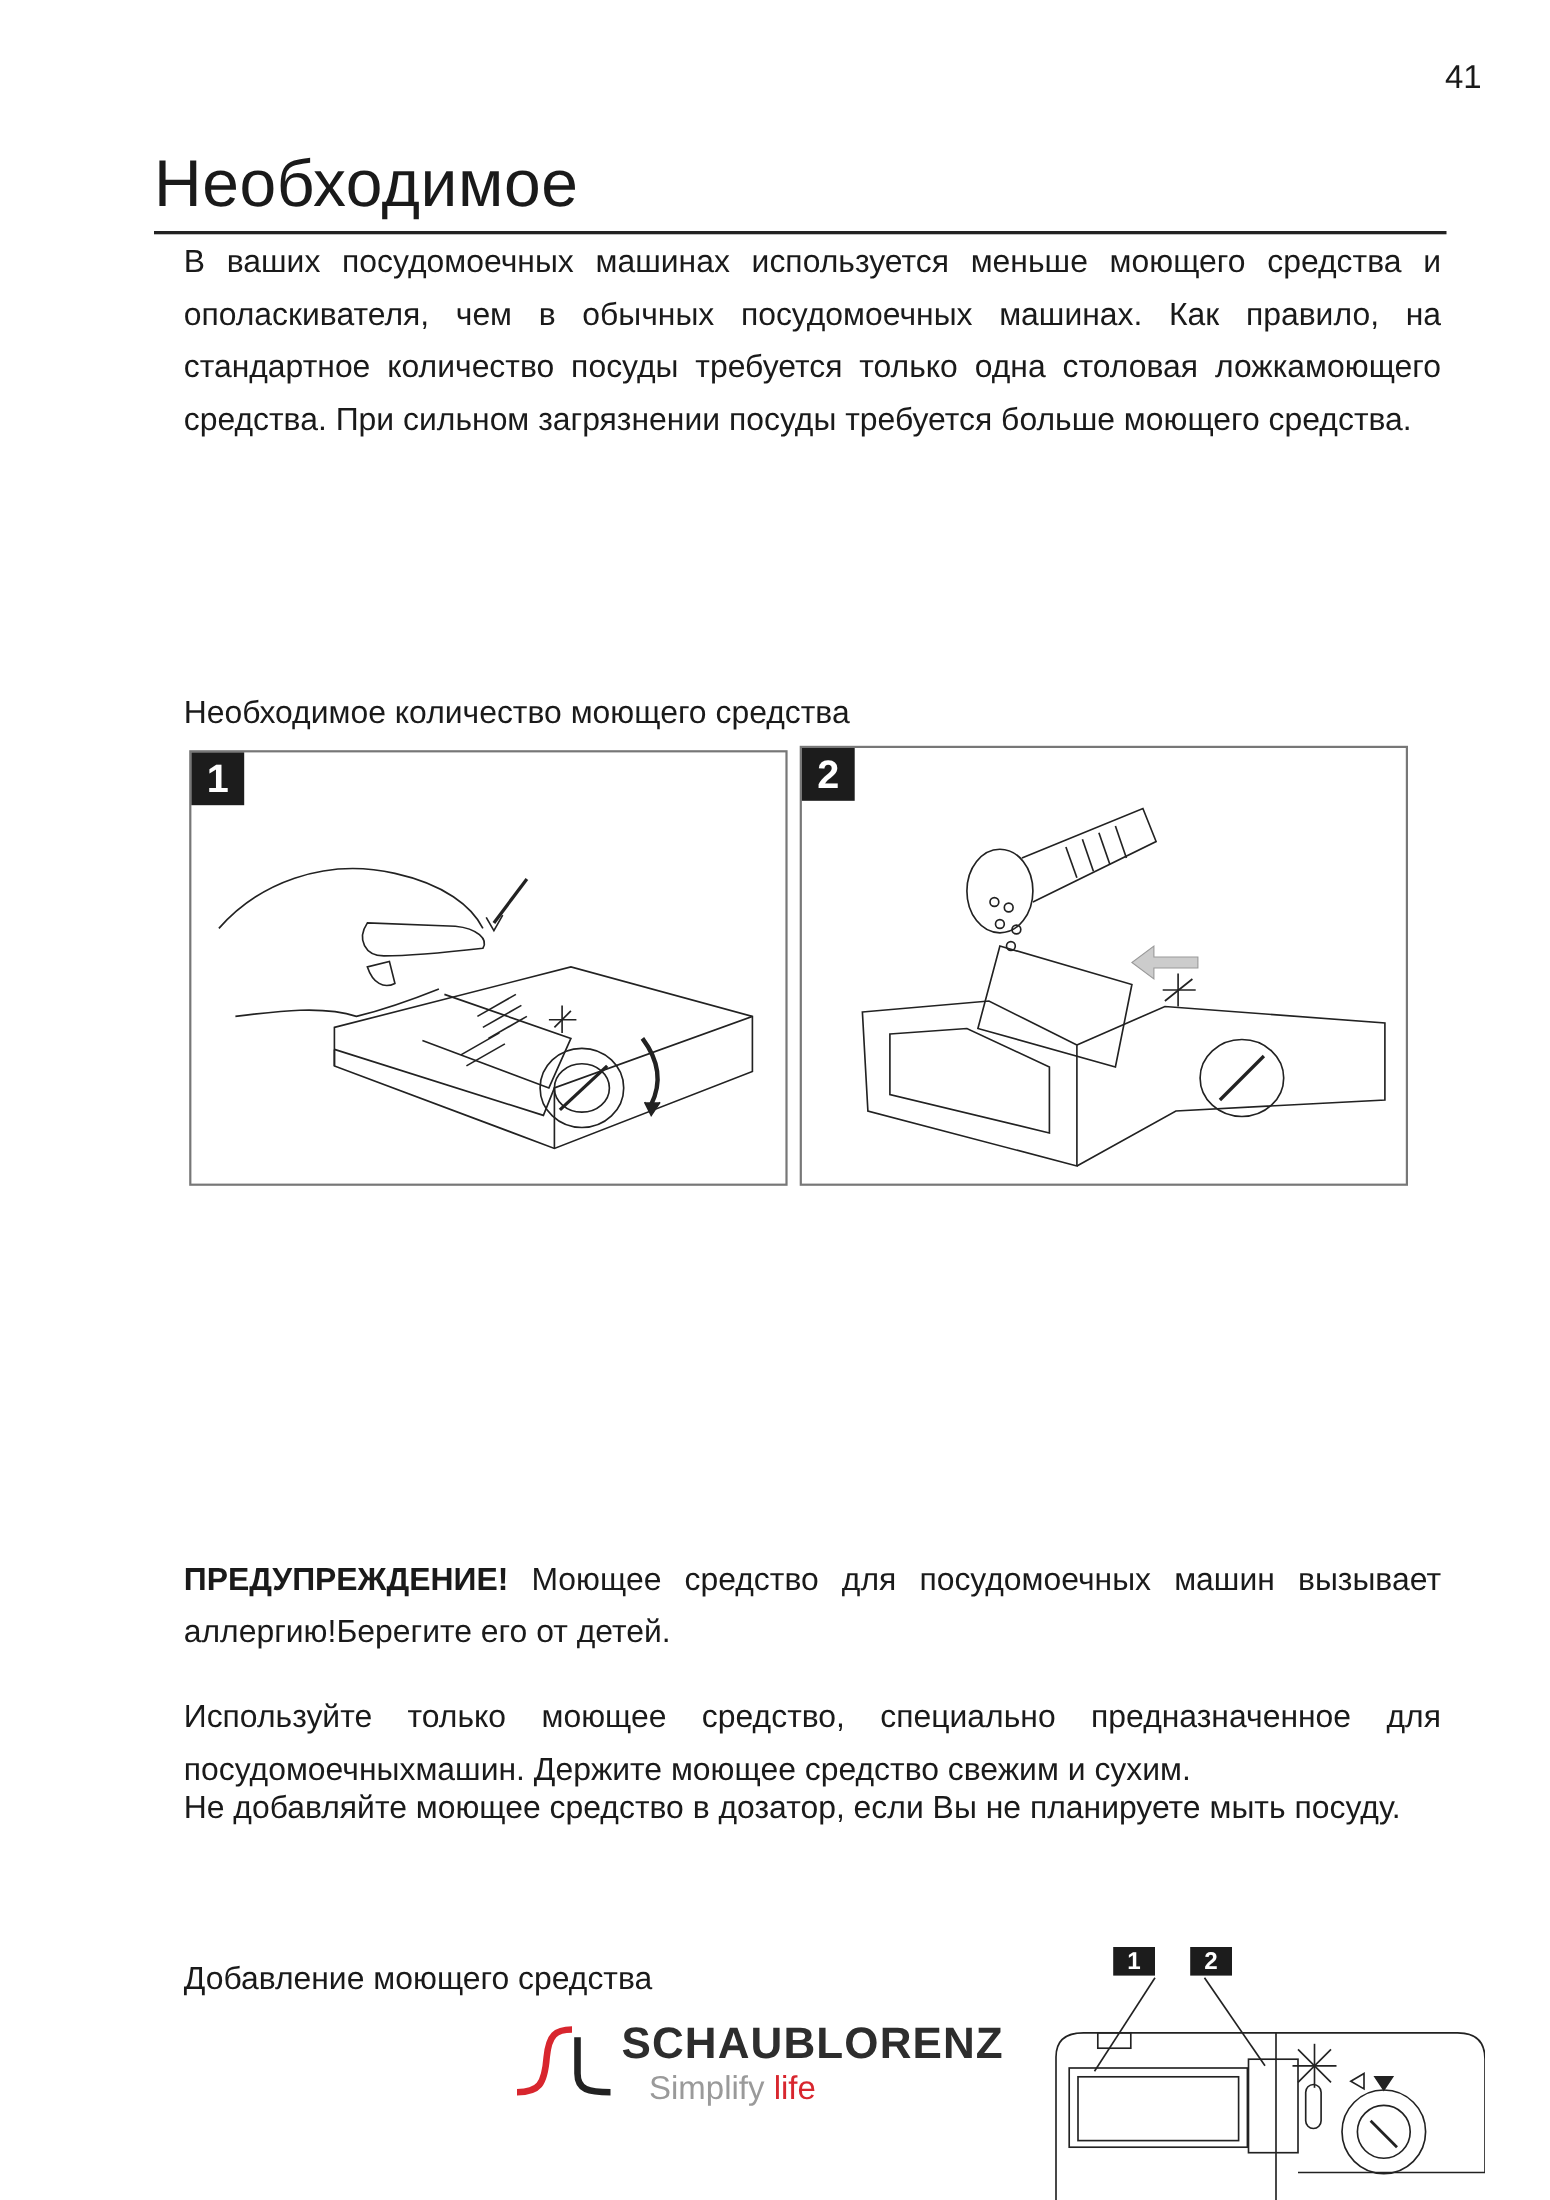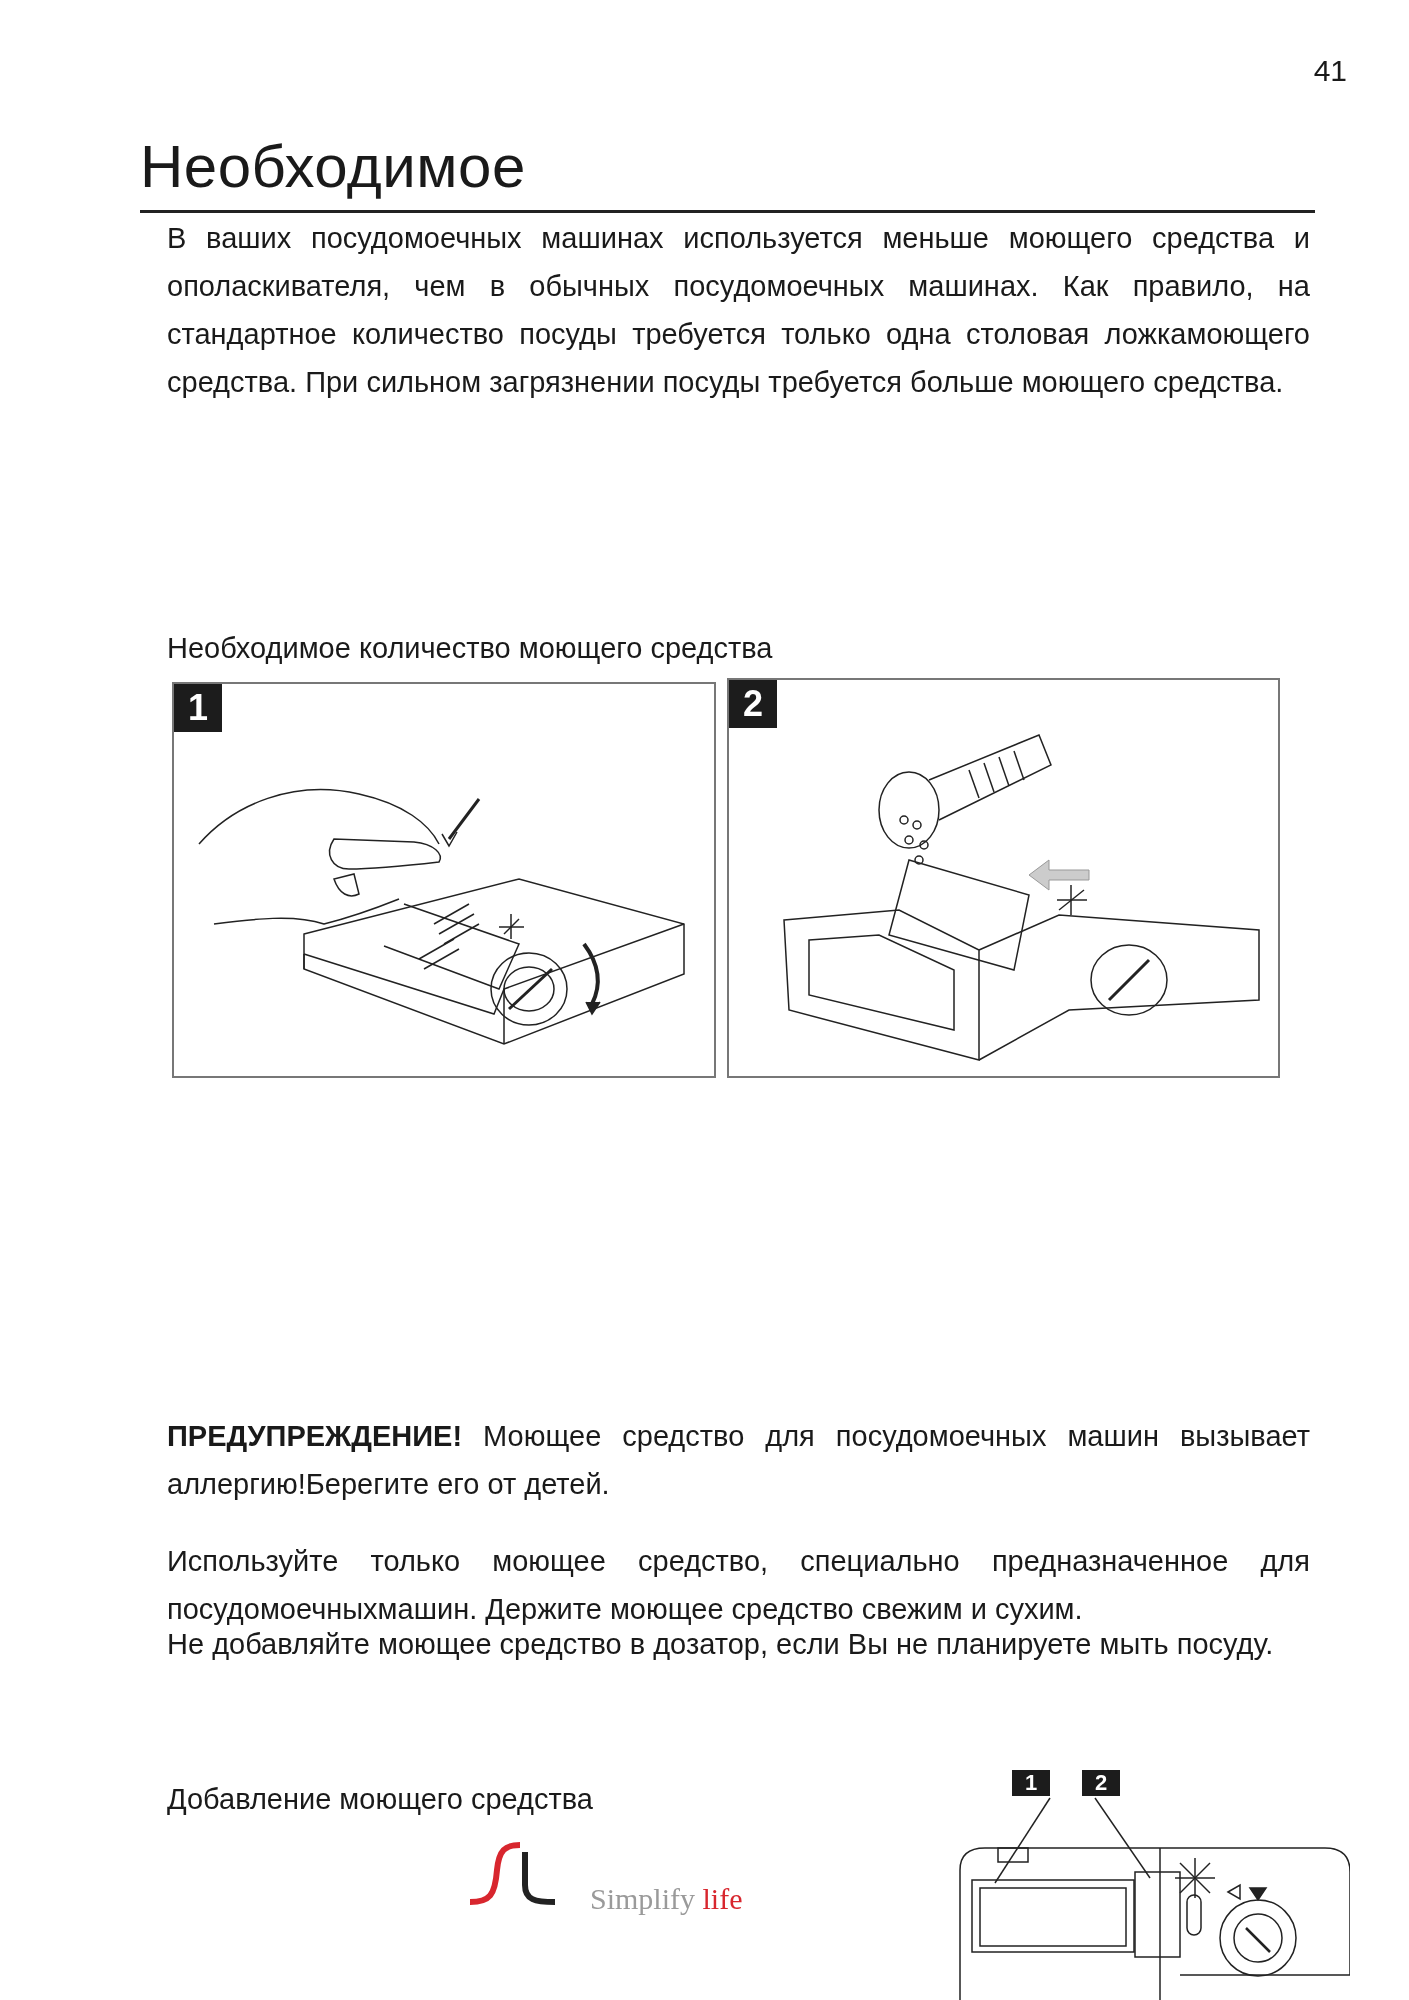--- a/index.html
+++ b/index.html
@@ -23,21 +23,21 @@
   .bullets { position:absolute; left:167px; top:1140px; width:1143px; font-size:29px; line-height:48px; }
   .bullet-item { position:relative; padding-left:73px; text-align:justify; margin-bottom:4px; }
   .bullet-dot { position:absolute; left:15px; top:18px; width:12px; height:12px; border-radius:50%; background:#111; }
   .warn { top:1412px; }
   .warn b { font-weight:bold; }
   .p2 { top:1537px; }
   .p3 { top:1620px; }
   .logo { position:absolute; left:465px; top:1832px; width:450px; height:95px; }
   .logo-text { position:absolute; left:100px; top:4px; font-size:40px; letter-spacing:1px; color:#2d2d2d; font-weight:bold; }
   .logo-tag { position:absolute; left:125px; top:50px; font-size:30px; color:#9a9a9a; }
-  .logo-tag span { color:#d8262e;font-family:Liberation Serif, serif; }
+  .logo-tag span { color:#d8262e; }
   .fig3 { position:absolute; left:930px; top:1760px; width:420px; height:240px; }
   .mini-badge { position:absolute; background:#1c1c1c; color:#fff; font-weight:bold; font-size:22px;
                 width:38px; height:26px; line-height:26px; text-align:center; }
 </style>
 </head>
 <body>
 
 <div class="page-num">41</div>
 <div class="title">Необходимое</div>
 <div class="title-rule"></div>
@@ -118,20 +118,21 @@
 <div class="body p2">Используйте только моющее средство, специально предназначенное для посудомоечныхмашин. Держите моющее средство свежим и сухим.</div>
 <div class="body p3">Не добавляйте моющее средство в дозатор, если Вы не планируете мыть посуду.</div>
 
 <div class="heading h2">Добавление моющего средства</div>
 
 <div class="logo">
   <svg width="100" height="70" viewBox="0 0 100 70" style="position:absolute;left:0;top:8px">
     <path d="M5 62 C25 62 30 55 32 30 C34 10 40 5 55 5" stroke="#d8262e" stroke-width="6" fill="none"></path>
     <path d="M60 12 L60 45 C60 60 70 62 90 62" stroke="#222" stroke-width="6" fill="none"></path>
   </svg>
+  <div class="logo-text">SCHAUBLORENZ</div>
   <div class="logo-tag"><span style="color:#9a9a9a">Simplify </span><span>life</span></div>
 </div>
 
 <div class="fig3">
   <div class="mini-badge" style="left:82px;top:10px">1</div>
   <div class="mini-badge" style="left:152px;top:10px">2</div>
   <svg width="420" height="240" viewBox="0 0 420 240">
     <g fill="none" stroke="#222" stroke-width="1.5">
       <line x1="120" y1="38" x2="65" y2="123"></line>
       <line x1="165" y1="38" x2="220" y2="118"></line>

